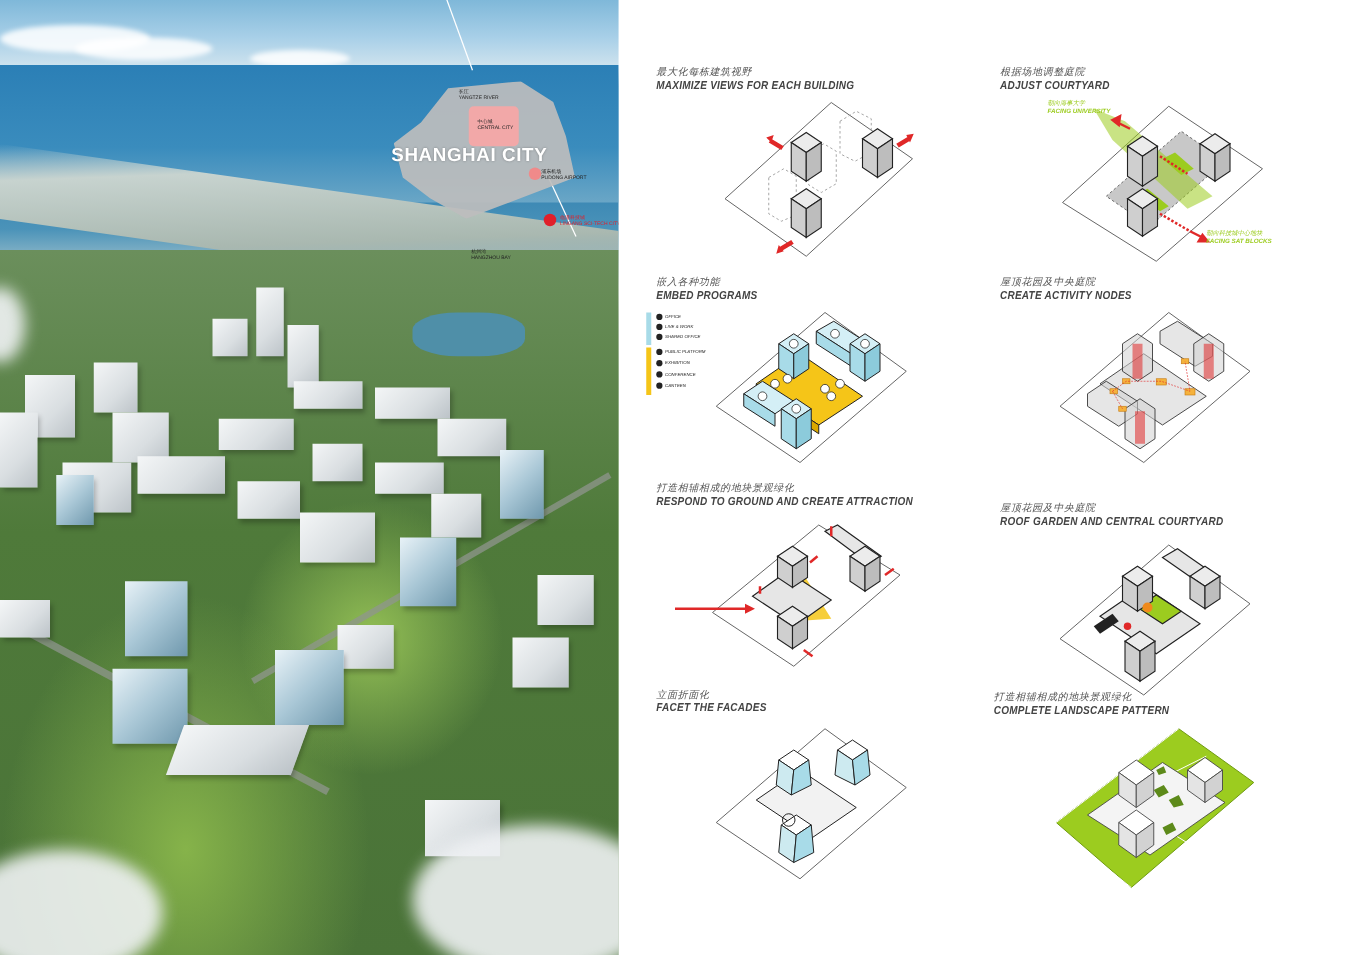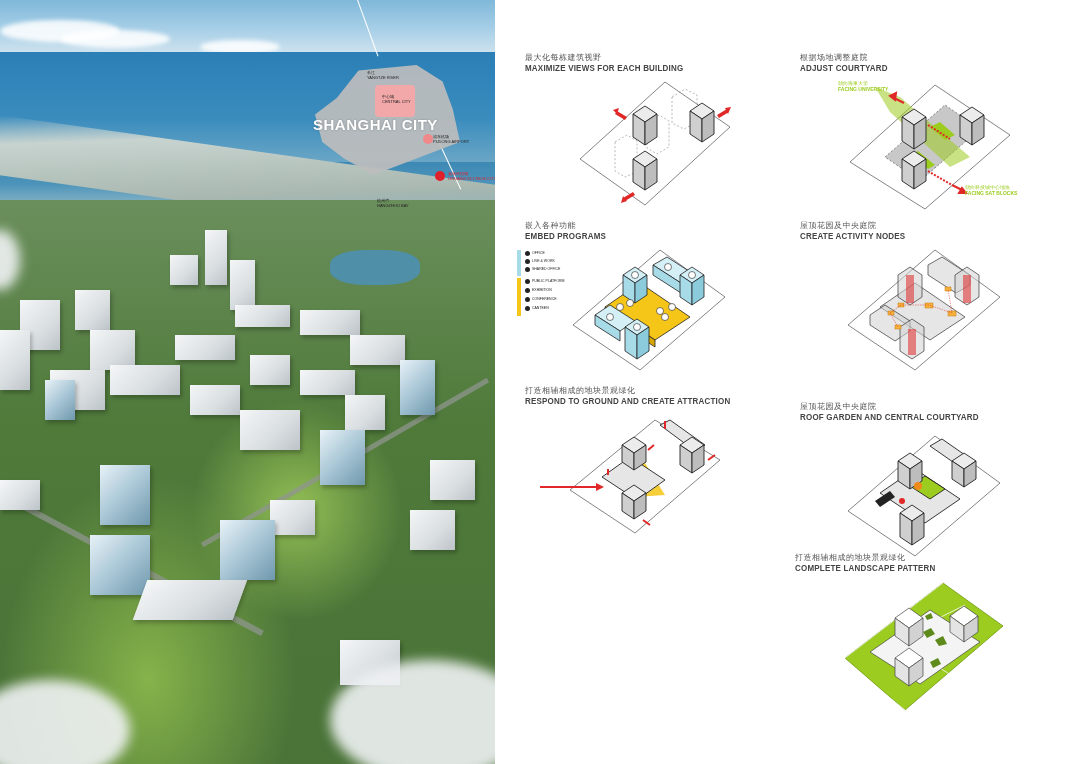--- a/index.html
+++ b/index.html
@@ -36,21 +36,21 @@
   .map-central { position: absolute; left: 70px; top: 55px; width: 40px; height: 32px; background: #f2a8a8; border-radius: 4px; }
   .map-label-big { position: absolute; left: 8px; top: 86px; font-family: "Liberation Sans", sans-serif; font-weight: bold;
     font-size: 15px; color: #ffffff; letter-spacing: 0.5px; text-shadow: 0 0 2px rgba(0,0,0,0.3); }
   .map-dot { position: absolute; width: 10px; height: 10px; border-radius: 50%; }
   .map-text { position: absolute; font-size: 4px; line-height: 5px; color: #222; white-space: nowrap; }
   .map-text.red { color: #e0202a; }
   .map-road { position: absolute; border-left: 1.5px solid #ffffff; height: 160px; transform-origin: top left; }
 
   
   .panel { position: absolute; left: 495px; top: 0; width: 585px; height: 764px; background: #ffffff; }
-  .cell { position: absolute; width: 270px; height: 170px; }
+  .cell { position: absolute; width: 270px; height: 170px; font-style: italic; }
   .cell-title-cn { position: absolute; font-size: 8px; color: #555; letter-spacing: 0.5px; }
   .cell-title-en { position: absolute; font-size: 8px; font-weight: bold; color: #444; letter-spacing: 0.2px; font-family: "Liberation Sans", sans-serif; transform: scaleY(1.15); transform-origin: left top; }
   .diagram { position: absolute; }
   .legend { position: absolute; left: 20px; top: 50px; width: 48px; }
   .legend-bar { position: absolute; left: 0; width: 4px; }
   .legend-item { position: absolute; left: 8px; font-size: 3.5px; line-height: 4px; color: #222; white-space: nowrap; }
   .legend-dot { display: inline-block; width: 5px; height: 5px; border-radius: 50%; background: #222; margin-right: 2px; vertical-align: middle; }
   .callout { position: absolute; font-size: 5px; line-height: 6px; white-space: nowrap; }
   .callout.green { color: #9ccc1f; }
 </style>
@@ -329,20 +329,40 @@
         <path d="M60 82 L72 74 L84 82 L72 90 Z" fill="#ececec"></path>
         <path d="M60 82 L72 90 L72 114 L60 106 Z" fill="#cfcfcf"></path>
         <path d="M72 90 L84 82 L84 106 L72 114 Z" fill="#bdbdbd"></path>
       </g>
       <circle cx="78" cy="55" r="4" fill="#f08a1c"></circle>
       <circle cx="62" cy="70" r="3" fill="#e02828"></circle>
       <path d="M35 70 L50 60 L55 66 L40 76 Z" fill="#222"></path>
     </svg>
   </div>
 
+  <div class="cell" style="left:30px;top:550px;">
+    <div class="cell-title-cn" style="left:0;top:0;">立面折面化</div>
+    <div class="cell-title-en" style="left:0;top:11px;">FACET THE FACADES</div>
+    <svg class="diagram" style="left:40px;top:28px;" width="170" height="130" viewBox="0 0 170 130">
+      <path d="M8 80 L95 5 L160 52 L75 125 Z" fill="#fff" stroke="#666" stroke-width="0.8" stroke-linejoin="round"></path>
+      <g stroke="#222" stroke-width="0.8">
+        <path d="M40 62 L75 38 L120 68 L85 92 Z" fill="#f2f2f2"></path>
+        <path d="M58 30 L70 22 L82 30 L70 38 Z" fill="#ffffff"></path>
+        <path d="M58 30 L70 38 L68 58 L56 50 Z" fill="#cdeaf0"></path>
+        <path d="M70 38 L82 30 L84 50 L68 58 Z" fill="#a8dbe8"></path>
+        <path d="M105 22 L117 14 L129 22 L117 30 Z" fill="#ffffff"></path>
+        <path d="M105 22 L117 30 L119 50 L103 42 Z" fill="#cdeaf0"></path>
+        <path d="M117 30 L129 22 L131 42 L119 50 Z" fill="#a8dbe8"></path>
+        <path d="M60 82 L72 74 L84 82 L72 90 Z" fill="#ffffff"></path>
+        <path d="M60 82 L72 90 L70 112 L58 104 Z" fill="#cdeaf0"></path>
+        <path d="M72 90 L84 82 L86 104 L70 112 Z" fill="#a8dbe8"></path>
+      </g>
+      <circle cx="66" cy="78" r="5" fill="none" stroke="#222" stroke-width="0.8"></circle>
+    </svg>
+  </div>
 
   <div class="cell" style="left:300px;top:552px;">
     <div class="cell-title-cn" style="left:0;top:0;">打造相辅相成的地块景观绿化</div>
     <div class="cell-title-en" style="left:0;top:11px;">COMPLETE LANDSCAPE PATTERN</div>
     <svg class="diagram" style="left:40px;top:28px;" width="180" height="135" viewBox="0 0 180 135">
       <path d="M10 78 L108 3 L168 46 L70 130 Z" fill="#9ccc1f" stroke="#6f9a12" stroke-width="0.8"></path>
       <path d="M10 78 L108 3 M40 70 L130 25 M70 130 L20 90 M60 60 L140 110" stroke="#ffffff" stroke-width="0.8" fill="none"></path>
       <g stroke="#444" stroke-width="0.7">
         <path d="M35 72 L95 30 L145 62 L85 104 Z" fill="#f4f4f4"></path>
         <path d="M60 38 L74 28 L88 38 L74 48 Z" fill="#ffffff"></path>

